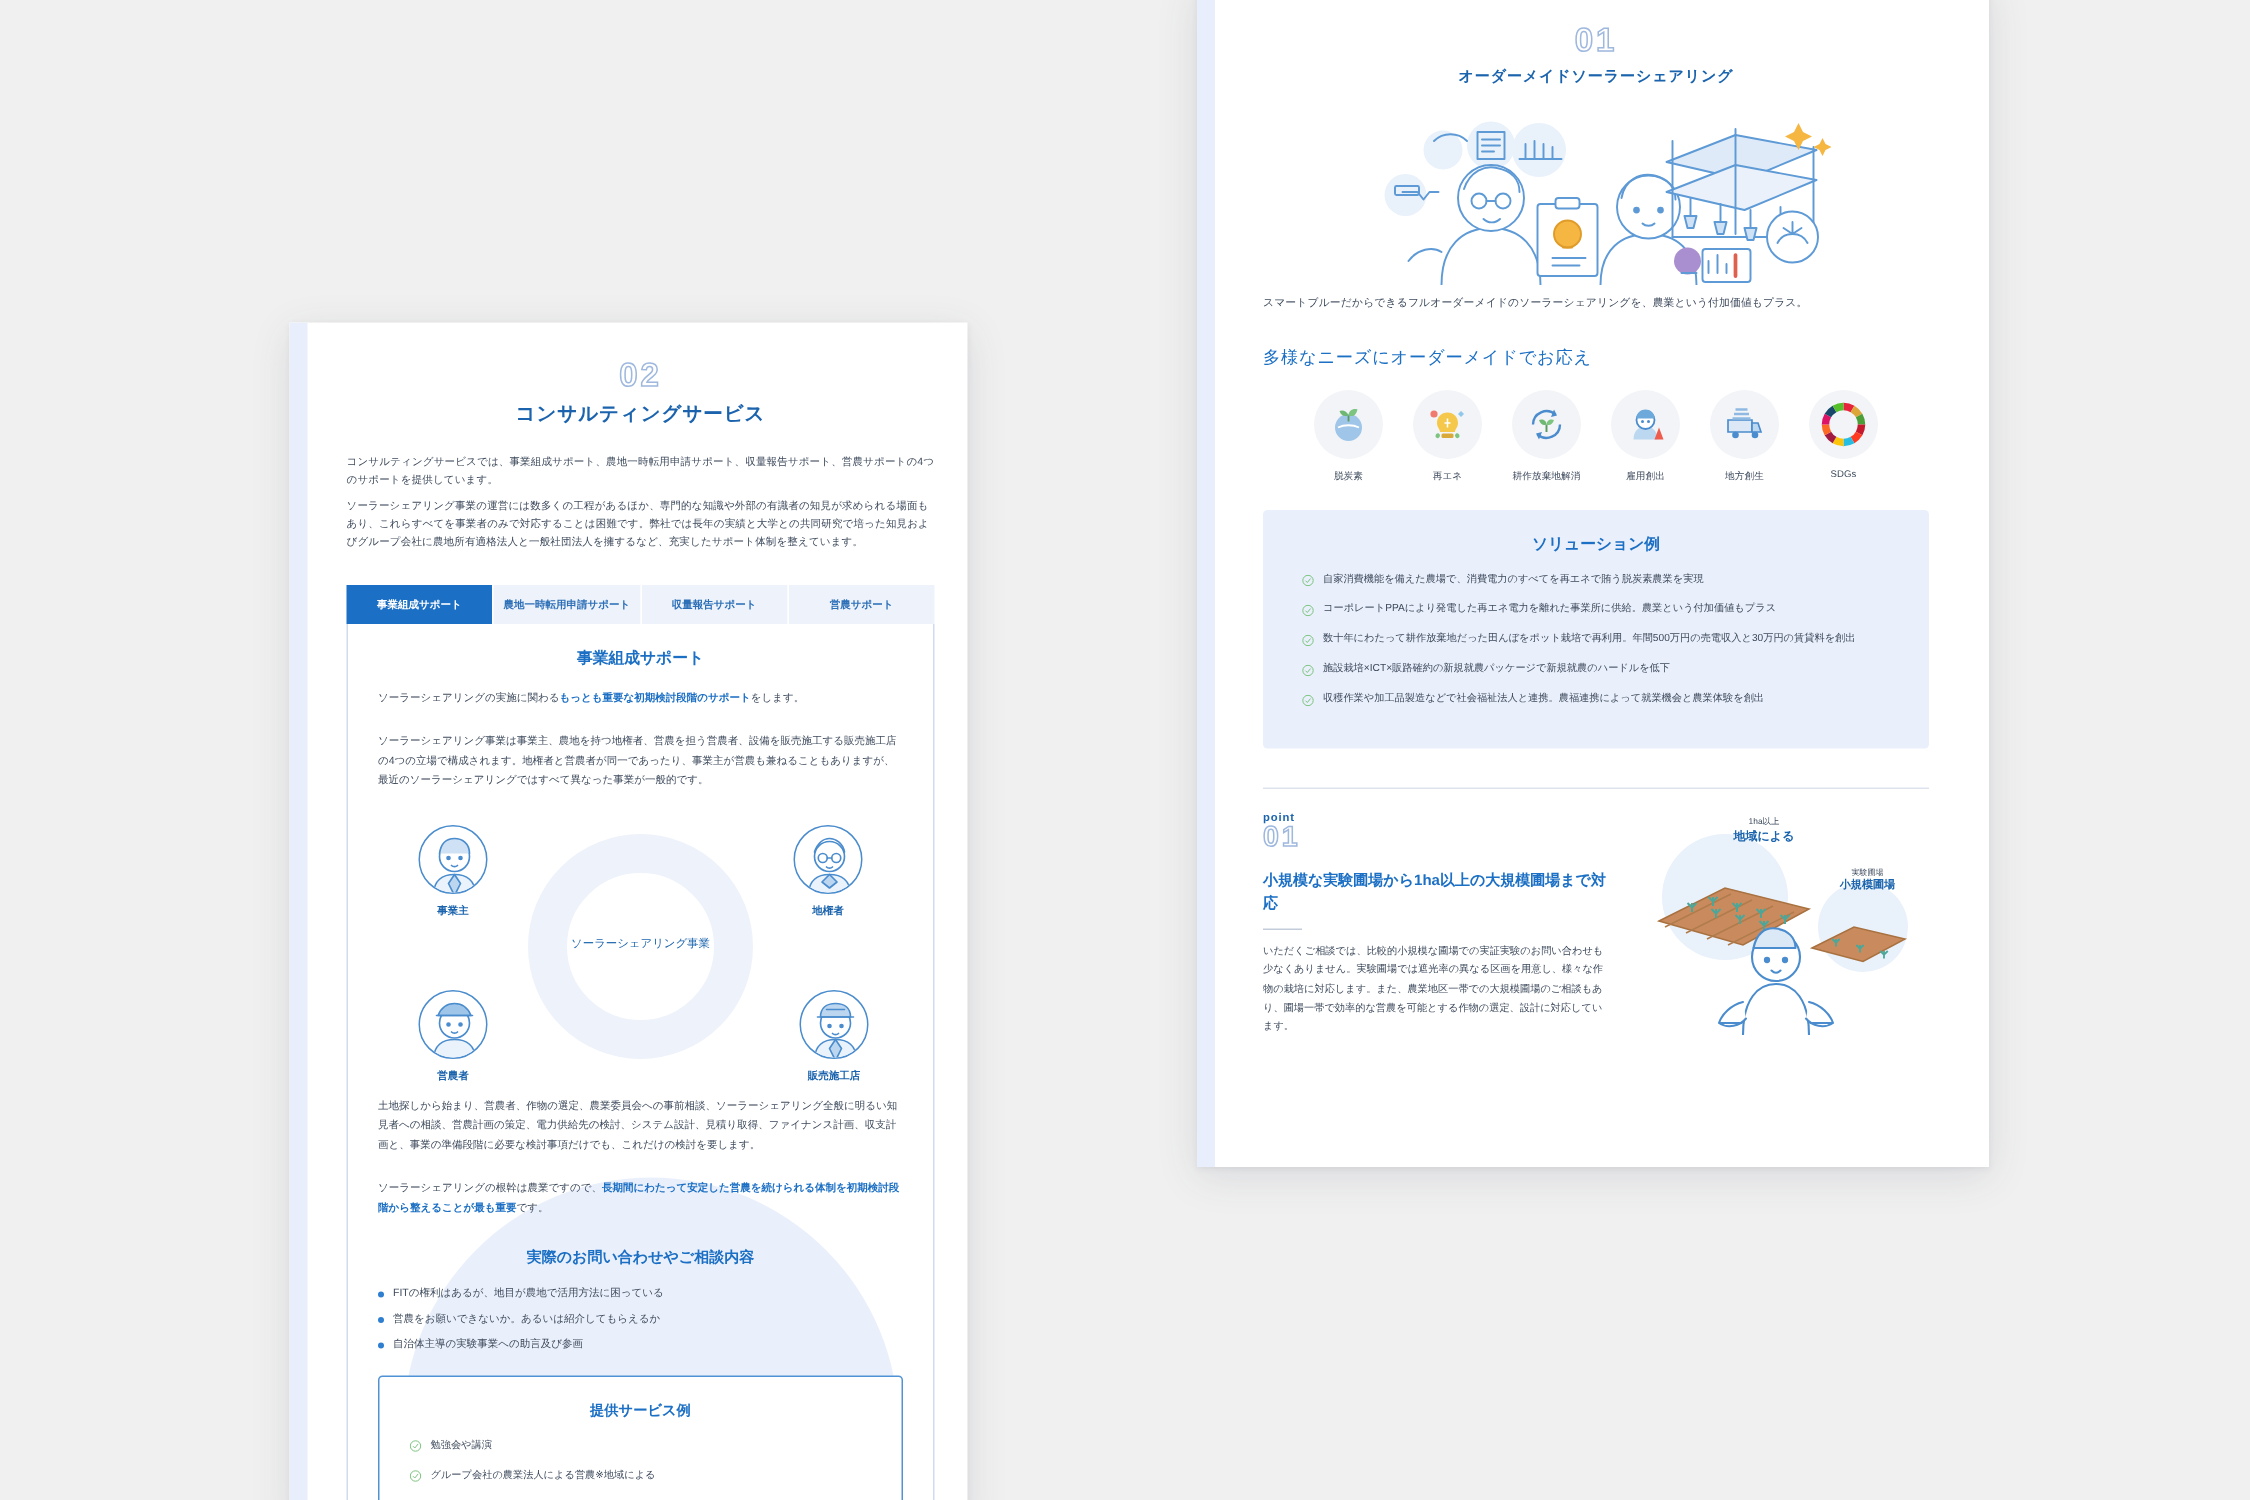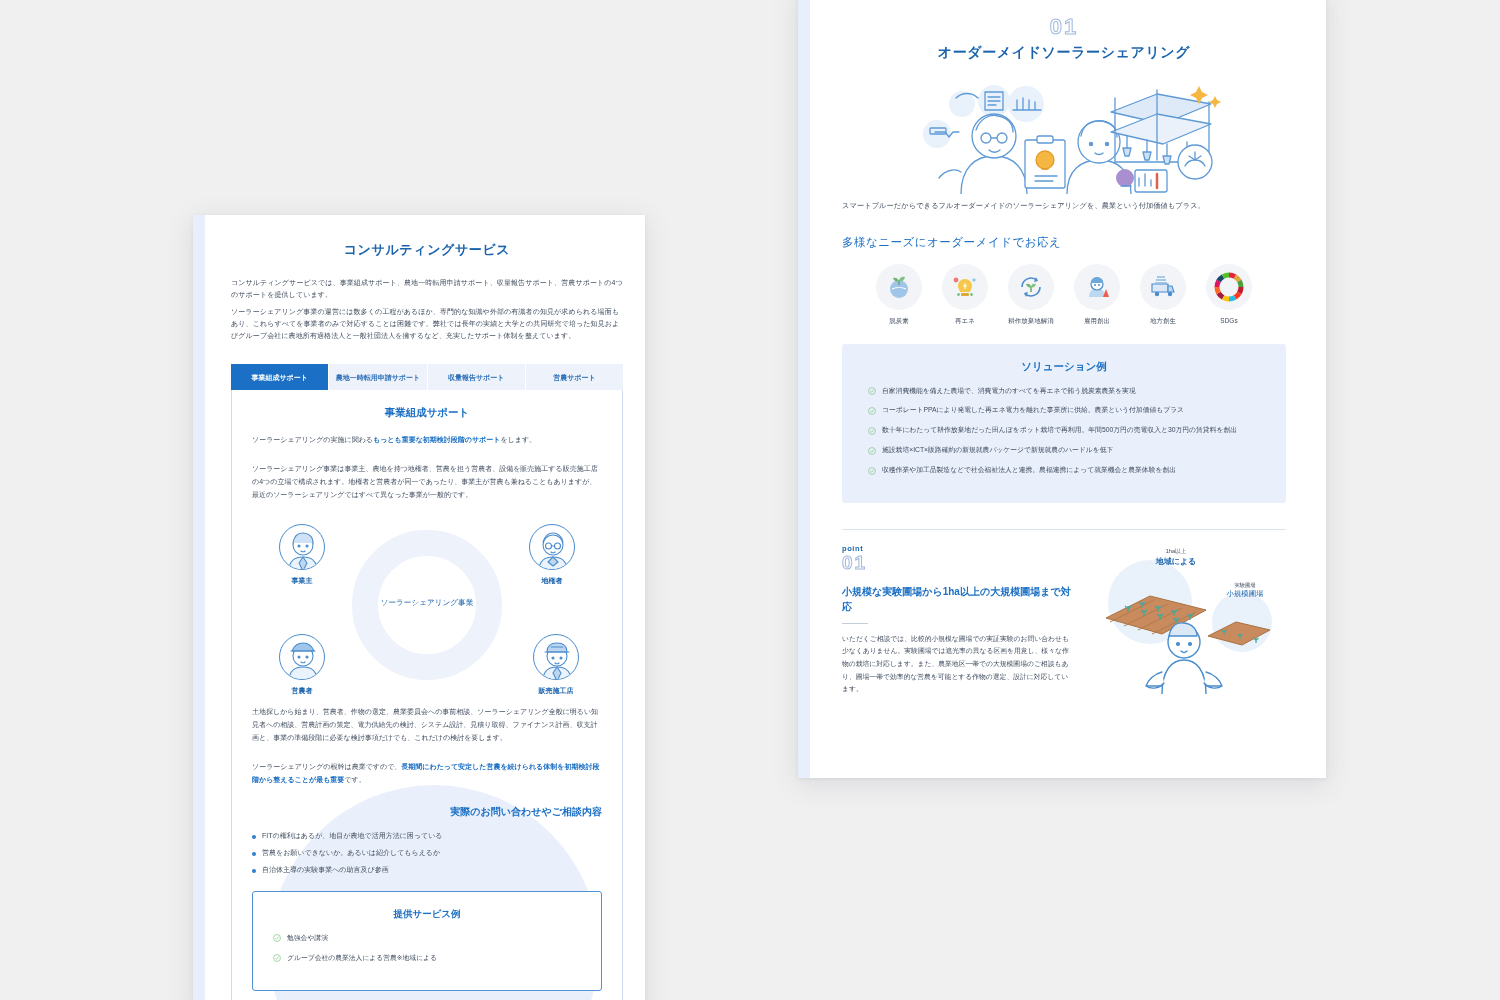--- a/index.html
+++ b/index.html
@@ -45,21 +45,21 @@
   .body-jp {
     color: #3d4a5c;
     line-height: 1.75;
     letter-spacing: 0.1px;
   }
   .hl { color:#1b6fc4; font-weight:700; }
 
   
   #page-right .wrap { padding: 18px 40px 0 32px; }
   #page-right .sec-num { font-size: 22px; margin-top: 8px; }
-  #page-right .sec-title { font-size: 14px; margin-top: 4px; }
+  #page-right .sec-title { font-size: 10px; margin-top: 4px; }
 
   .hero {
     position: relative; height: 120px; margin: 12px 0 6px 0;
   }
   .hero svg { position:absolute; left:50%; top:0; transform:translateX(-50%); }
 
   #page-right .intro { font-size: 7.2px; margin-top: 4px; }
   #page-right .intro p { margin-bottom: 0; }
   #page-right .intro p + p { margin-top: 5px; }
 
@@ -129,21 +129,21 @@
   .role .circ {
     width:46px; height:46px; border-radius:50%; border:1.3px solid #4a8ccd;
     background:#fff; margin:0 auto 6px auto; overflow:hidden; position:relative;
   }
   .role .nm { font-size:7px; font-weight:700; color:#1b64ad; }
   .role-center {
     position:absolute; left:50%; top:80px; transform:translateX(-50%);
     font-size:7.6px; font-weight:400; color:#1b64ad; white-space:nowrap;
   }
 
-  .inq-title { text-align:right; color:#1b6fc4; font-size:10px; font-weight:700; margin:18px 0 12px 0; }
+  .inq-title { text-align:center; color:#1b6fc4; font-size:10px; font-weight:700; margin:18px 0 12px 0; }
   .bullet { display:flex; gap:6px; font-size:7px; color:#3d4a5c; margin-bottom:7px; }
   .bullet .dot { width:4px; height:4px; border-radius:50%; background:#2e7fd0; margin-top:4px; flex:0 0 auto; }
 
   .svc-box { border:1px solid #4f93d4; border-radius:3px; margin-top:16px; padding:16px 20px 18px 20px; background:#fff; }
   .svc-box h4 { text-align:center; color:#1b6fc4; font-size:9.5px; font-weight:700; margin-bottom:12px; }
 
   .watermark {
     position:absolute; left:64px; top:570px; width:330px; height:330px;
     border-radius:50%; background:#eaf0fb; z-index:1;
   }
@@ -410,35 +410,36 @@
                 <path d="M122 128c8 2 14 8 16 14-6 4-14 2-18-3" fill="#fff"></path>
                 <path d="M63 142h14M123 142h14"></path>
               </g>
             </svg>
             <div style="position:absolute; left:52px; top:4px; text-align:center; width:80px;">
               <div style="font-size:5.6px; color:#3d4a5c;">1ha以上</div>
               <div style="font-size:8px; font-weight:700; color:#1b64ad;">地域による</div>
             </div>
             <div style="position:absolute; left:126px; top:38px; text-align:center; width:70px;">
               <div style="font-size:5.3px; color:#3d4a5c;">実験圃場</div>
-              <div style="font-size:7.4px; font-weight:400; color:#1b64ad;">小規模圃場</div>
+              <div style="font-size:7.4px; font-weight:700; color:#1b64ad;">小規模圃場</div>
             </div>
           </div>
         </div>
 
       </div>
     </div>
   </div>
 
   <div class="page" id="page-left">
     <div class="edge-strip"></div>
     <div class="page-inner">
       <div class="watermark"></div>
       <div class="wrap">
 
+        <div class="sec-num">02</div>
         <div class="sec-title">コンサルティングサービス</div>
 
         <div class="intro body-jp">
           <p>コンサルティングサービスでは、事業組成サポート、農地一時転用申請サポート、収量報告サポート、営農サポートの4つのサポートを提供しています。</p>
           <p>ソーラーシェアリング事業の運営には数多くの工程があるほか、専門的な知識や外部の有識者の知見が求められる場面もあり、これらすべてを事業者のみで対応することは困難です。弊社では長年の実績と大学との共同研究で培った知見およびグループ会社に農地所有適格法人と一般社団法人を擁するなど、充実したサポート体制を整えています。</p>
         </div>
 
         <div class="tabs">
           <div class="tab active">事業組成サポート</div>
           <div class="tab">農地一時転用申請サポート</div>

